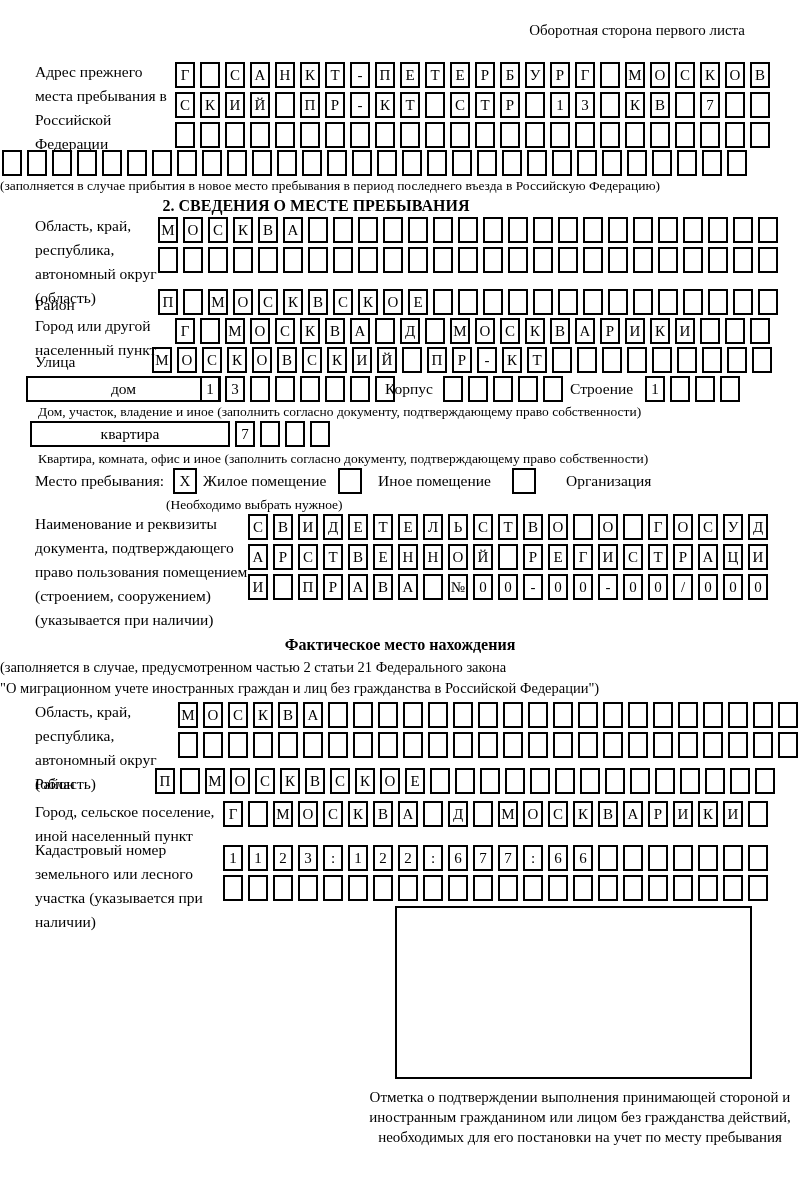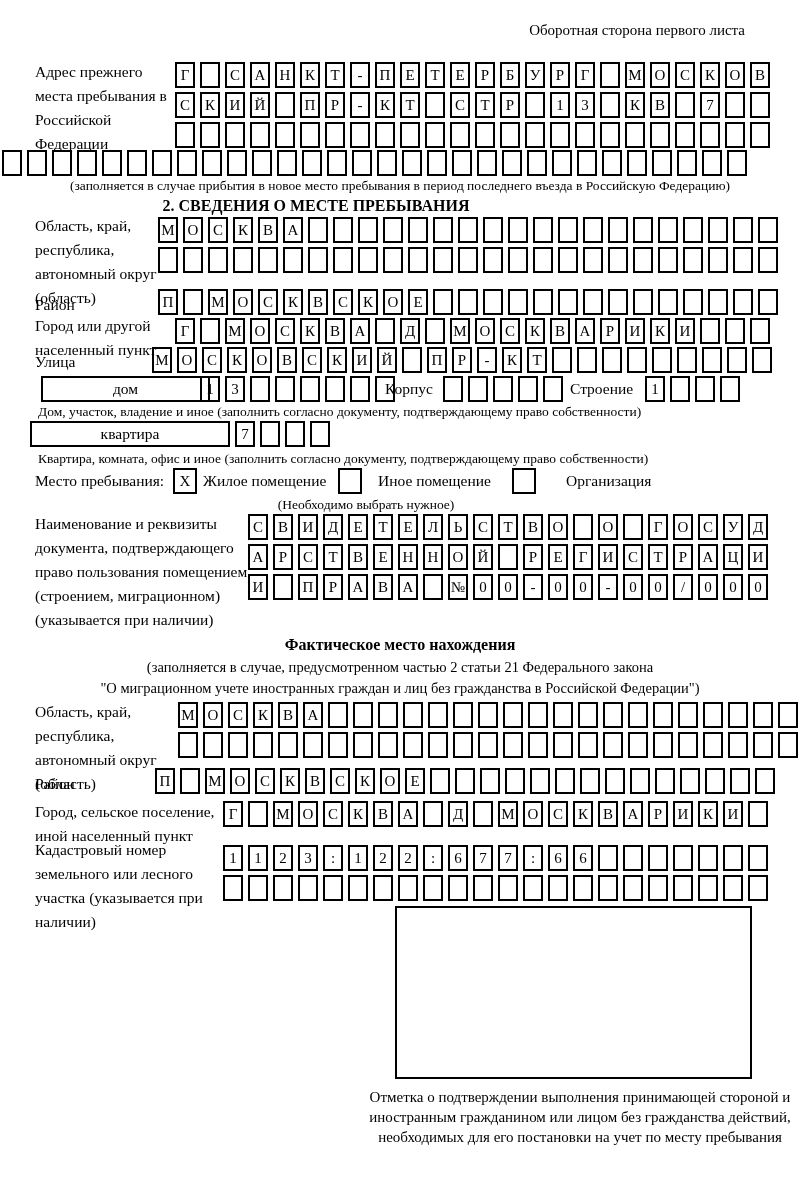--- a/index.html
+++ b/index.html
@@ -25,21 +25,21 @@
   .widebox {
     height:26px; border:2px solid #000;
     display:flex; align-items:center; justify-content:center;
     font-size:15.5px;
   }
   .checkbox {
     width:24px; height:26px; border:2px solid #000;
     display:flex; align-items:center; justify-content:center;
     font-size:15px;
   }
-  .note { font-size:13.5px; text-align:center; }
+  .note { font-size:13.5px; }
   .note-left { font-size:13.5px; text-align:center; }
   .title { font-size:16px; font-weight:bold; text-align:center; }
   .inline-label { font-size:15.5px; line-height:26px; white-space:nowrap; }
   .stampbox { border:2px solid #000; background:#fff; }
   .caption { font-size:15px; line-height:20px; text-align:center; }
 </style>
 </head>
 <body>
 
 <div class="page">
@@ -296,21 +296,21 @@
       <div class="cell"></div>
       <div class="cell"></div>
       <div class="cell"></div>
       <div class="cell"></div>
       <div class="cell"></div>
       <div class="cell"></div>
       <div class="cell"></div>
       <div class="cell"></div>
     </div>
 
-  <div class="abs widebox" style="top:376px;left:41px;width:169px">дом</div>
+  <div class="abs widebox" style="top:376px;left:26px;width:195px">дом</div>
   <div class="abs cellrow" style="top:376px;left:200px">
       <div class="cell">1</div>
       <div class="cell">3</div>
       <div class="cell"></div>
       <div class="cell"></div>
       <div class="cell"></div>
       <div class="cell"></div>
       <div class="cell"></div>
       <div class="cell"></div>
     </div>
@@ -342,21 +342,21 @@
 
   <div class="abs inline-label" style="top:468px;left:35px">Место пребывания:</div>
   <div class="abs checkbox" style="top:468px;left:173px">X</div>
   <div class="abs inline-label" style="top:468px;left:203px">Жилое помещение</div>
   <div class="abs checkbox" style="top:468px;left:338px"></div>
   <div class="abs inline-label" style="top:468px;left:378px">Иное помещение</div>
   <div class="abs checkbox" style="top:468px;left:512px"></div>
   <div class="abs inline-label" style="top:468px;left:566px">Организация</div>
   <div class="abs note" style="top:497px;left:166px;width:400px">(Необходимо выбрать нужное)</div>
 
-  <div class="abs label" style="top:512px;left:35px;width:215px">Наименование и реквизиты документа, подтверждающего право пользования помещением (строением, миграционном) (указывается при наличии)</div>
+  <div class="abs label" style="top:512px;left:35px;width:215px">Наименование и реквизиты документа, подтверждающего право пользования помещением (строением, сооружением) (указывается при наличии)</div>
   <div class="abs cellrow" style="top:514px;left:248px">
       <div class="cell">С</div>
       <div class="cell">В</div>
       <div class="cell">И</div>
       <div class="cell">Д</div>
       <div class="cell">Е</div>
       <div class="cell">Т</div>
       <div class="cell">Е</div>
       <div class="cell">Л</div>
       <div class="cell">Ь</div>

